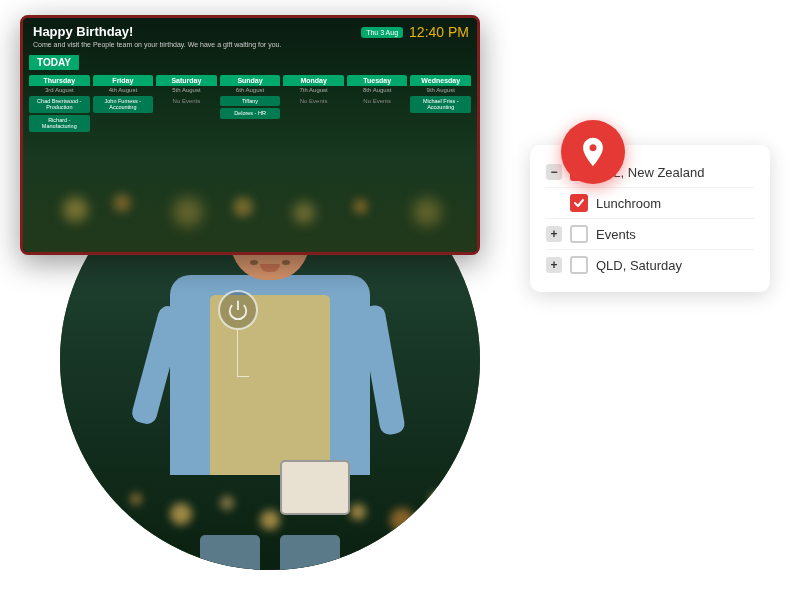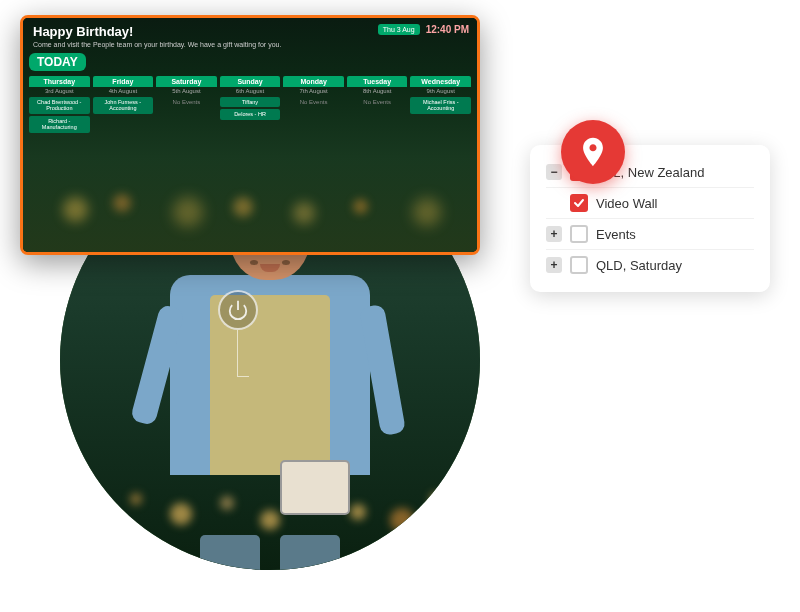--- a/index.html
+++ b/index.html
@@ -103,21 +103,21 @@
       position: absolute;
       top: 15px;
       left: 20px;
       width: 460px;
       height: 240px;
       background: #111;
       border-radius: 8px;
       box-shadow: 0 8px 30px rgba(0,0,0,0.4);
       z-index: 10;
       overflow: hidden;
-      border: 3px solid #f97316;
+      border: 3px solid #7f1d1d;
     }
     .tv-content {
       width: 100%;
       height: 100%;
       background: #0a2a1a;
       position: relative;
       overflow: hidden;
     }
     .bokeh-lights {
       position: absolute;
@@ -158,37 +158,37 @@
       gap: 6px;
     }
     .tv-date-badge {
       background: #00a86b;
       color: #fff;
       font-size: 7px;
       padding: 2px 5px;
       border-radius: 3px;
     }
     .tv-time {
-      color: #fca5a5;
-      font-size: 10px;
-      font-weight: 700;
+      color: #eab308;
+      font-size: 14px;
+      font-weight: 400;
     }
 
     .tv-calendar {
       position: relative;
       z-index: 5;
       margin: 0 6px;
     }
     .tv-today-badge {
       background: #00a86b;
       color: #fff;
-      font-size: 12px;
+      font-size: 10px;
       font-weight: 700;
       padding: 2px 8px;
-      border-radius: 6px;
+      border-radius: 1px;
       display: inline-block;
       margin-bottom: 5px;
     }
     .tv-days-row {
       display: flex;
       gap: 3px;
     }
     .tv-day-col {
       flex: 1;
       min-width: 0;
@@ -492,29 +492,29 @@
   <div class="location-item">
     <div class="location-expand-btn minus">−</div>
     <div class="location-checkbox checked">
       <svg width="12" height="12" viewBox="0 0 12 12">
         <polyline points="2,6 5,9 10,3" stroke="white" stroke-width="2" fill="none" stroke-linecap="round" stroke-linejoin="round"></polyline>
       </svg>
     </div>
     <span class="location-label">AKL, New Zealand</span>
   </div>
 
-
   <div class="location-item location-child">
     <div class="location-checkbox checked">
       <svg width="12" height="12" viewBox="0 0 12 12">
         <polyline points="2,6 5,9 10,3" stroke="white" stroke-width="2" fill="none" stroke-linecap="round" stroke-linejoin="round"></polyline>
       </svg>
     </div>
-    <span class="location-label">Video Wall</span>
+    <span class="location-label">Lunchroom</span>
   </div>
+
 
   <div class="location-item">
     <div class="location-expand-btn plus">+</div>
     <div class="location-checkbox unchecked"></div>
     <span class="location-label">Events</span>
   </div>
 
   <div class="location-item">
     <div class="location-expand-btn plus">+</div>
     <div class="location-checkbox unchecked"></div>

